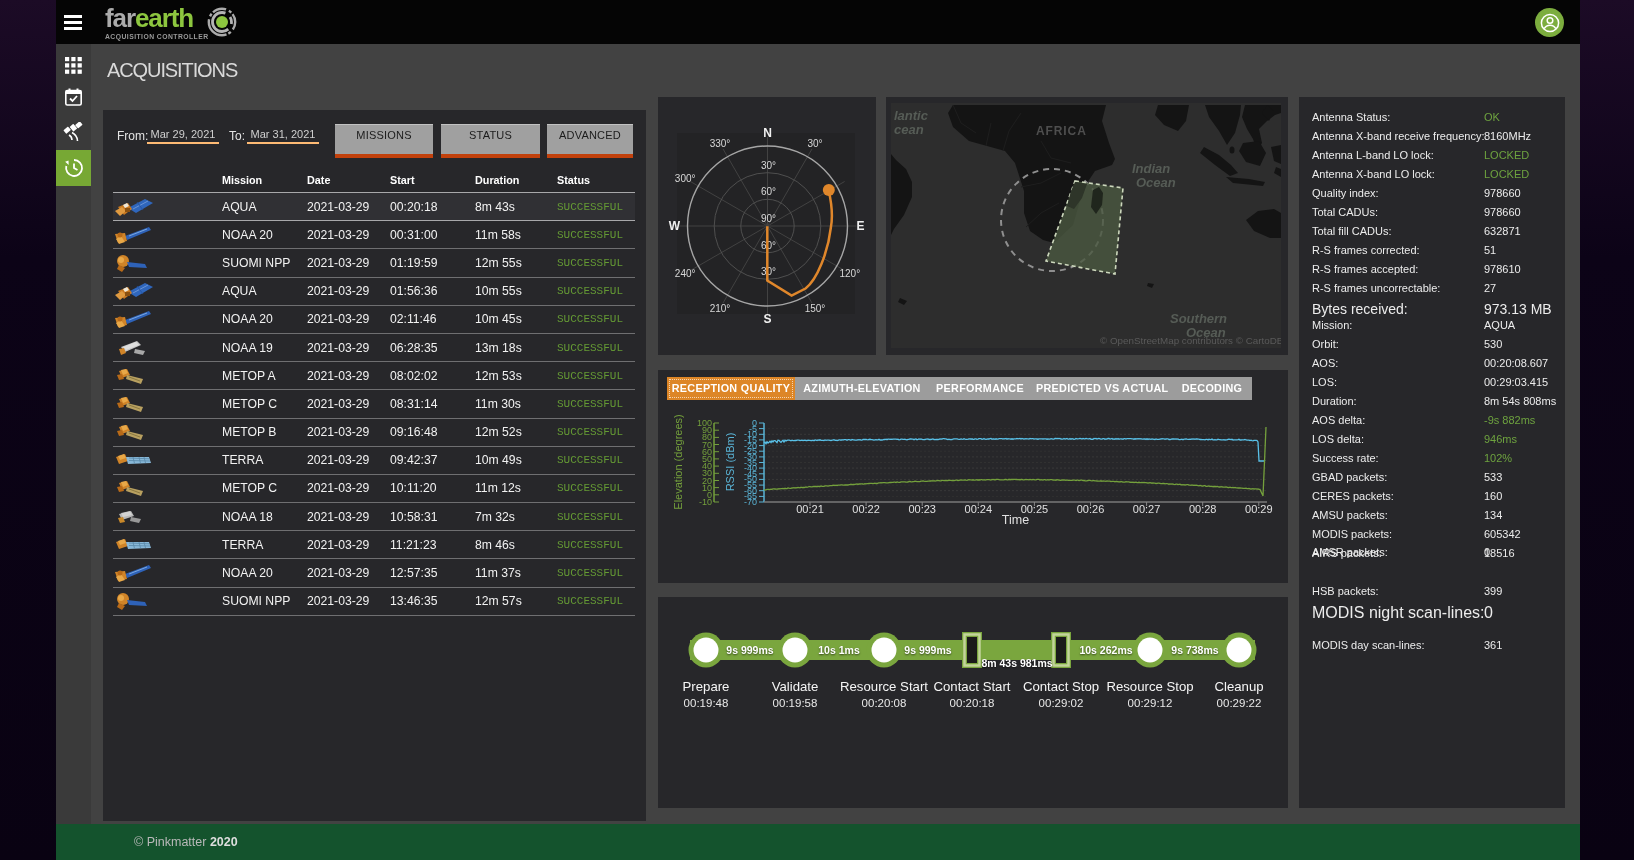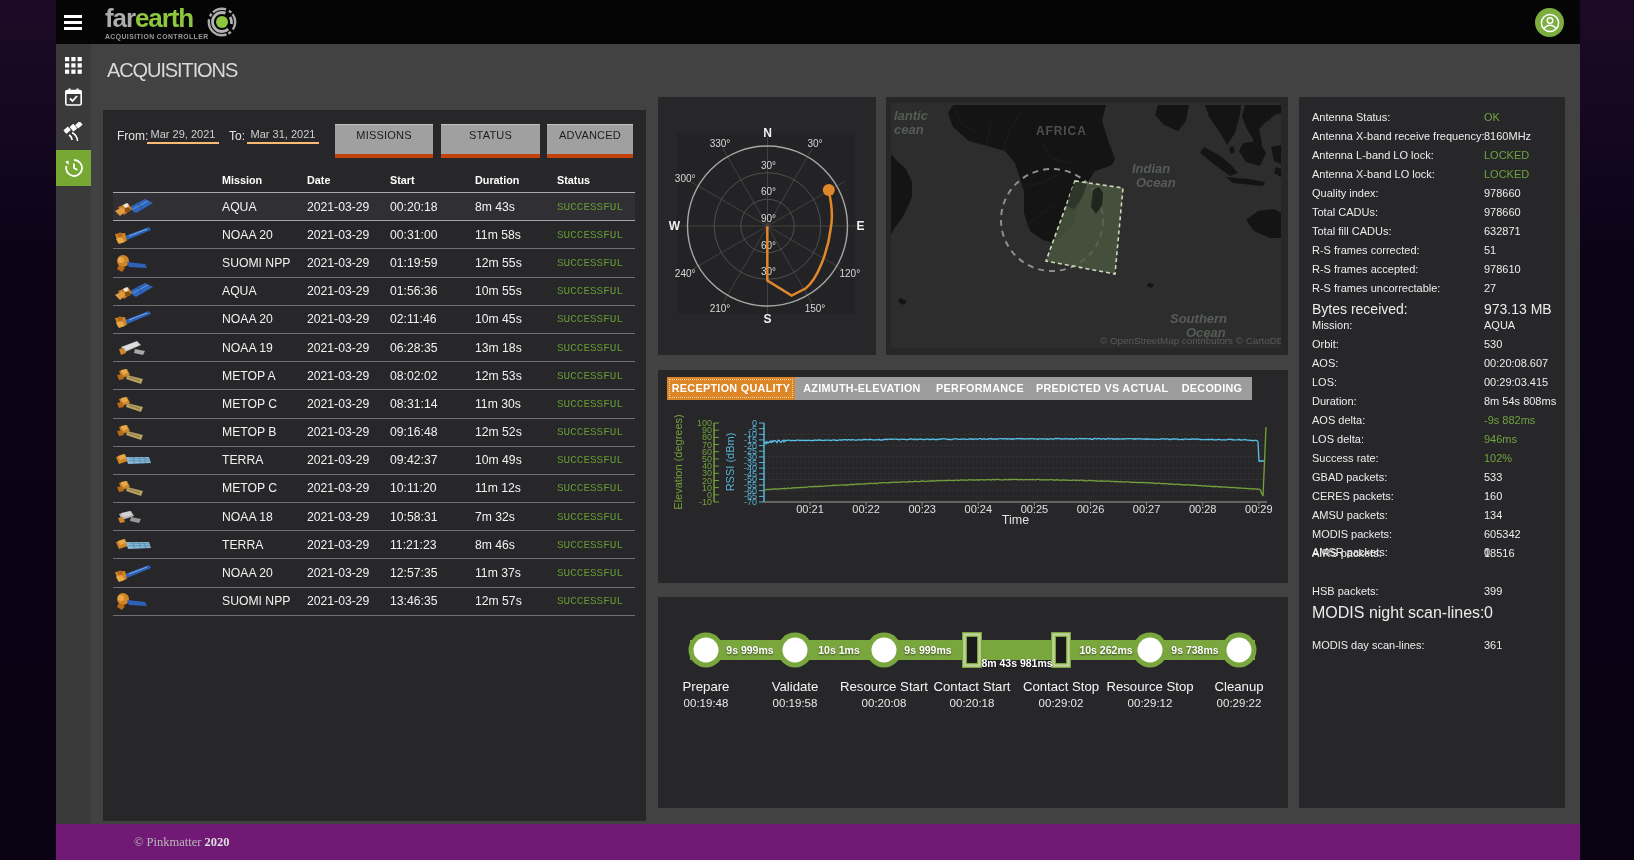--- a/index.html
+++ b/index.html
@@ -1,21 +1,21 @@
 <!DOCTYPE html>
 <html><head>
 <meta charset="utf-8">
 <style>
 * { margin:0; padding:0; box-sizing:border-box; }
 html,body { width:1634px; height:860px; overflow:hidden; background:linear-gradient(180deg,#1c0b26 0%,#0c0317 30%,#090212 100%); font-family:"Liberation Sans",sans-serif; }
 .app { position:absolute; left:56px; top:0; width:1524px; height:860px; background:#424242; }
 .abs { position:absolute; }
 .topbar { position:absolute; left:0; top:0; width:100%; height:44px; background:#050505; }
 .sidebar { position:absolute; left:0; top:44px; width:35px; height:780px; background:#3a3a3a; }
-.footer { position:absolute; left:0; top:824px; width:100%; height:36px; background:#701a75; color:#b9b9b9; font-size:12.5px;font-family:Liberation Serif, serif; }
+.footer { position:absolute; left:0; top:824px; width:100%; height:36px; background:#14532d; color:#b9b9b9; font-size:12.5px; }
 .footer span { position:absolute; left:78px; top:11px; }
 .footer b { color:#dedede; font-weight:bold; }
 .panel { position:absolute; background:#27272a; }
 .title { position:absolute; left:51px; top:59px; font-size:20px; color:#d9d9d9; letter-spacing:-1.1px; word-spacing:0; }
 
 .burger { position:absolute; left:8px; top:15px; width:18px; height:15px; }
 .burger div { height:2.5px; background:#fff; margin-bottom:3.5px; }
 .logo { position:absolute; left:49px; top:3px; }
 .logo .l1 { font-size:26px; font-weight:bold; color:#ababab; letter-spacing:-1.1px; }
 .logo .l1 b { color:#8dc63f; }

